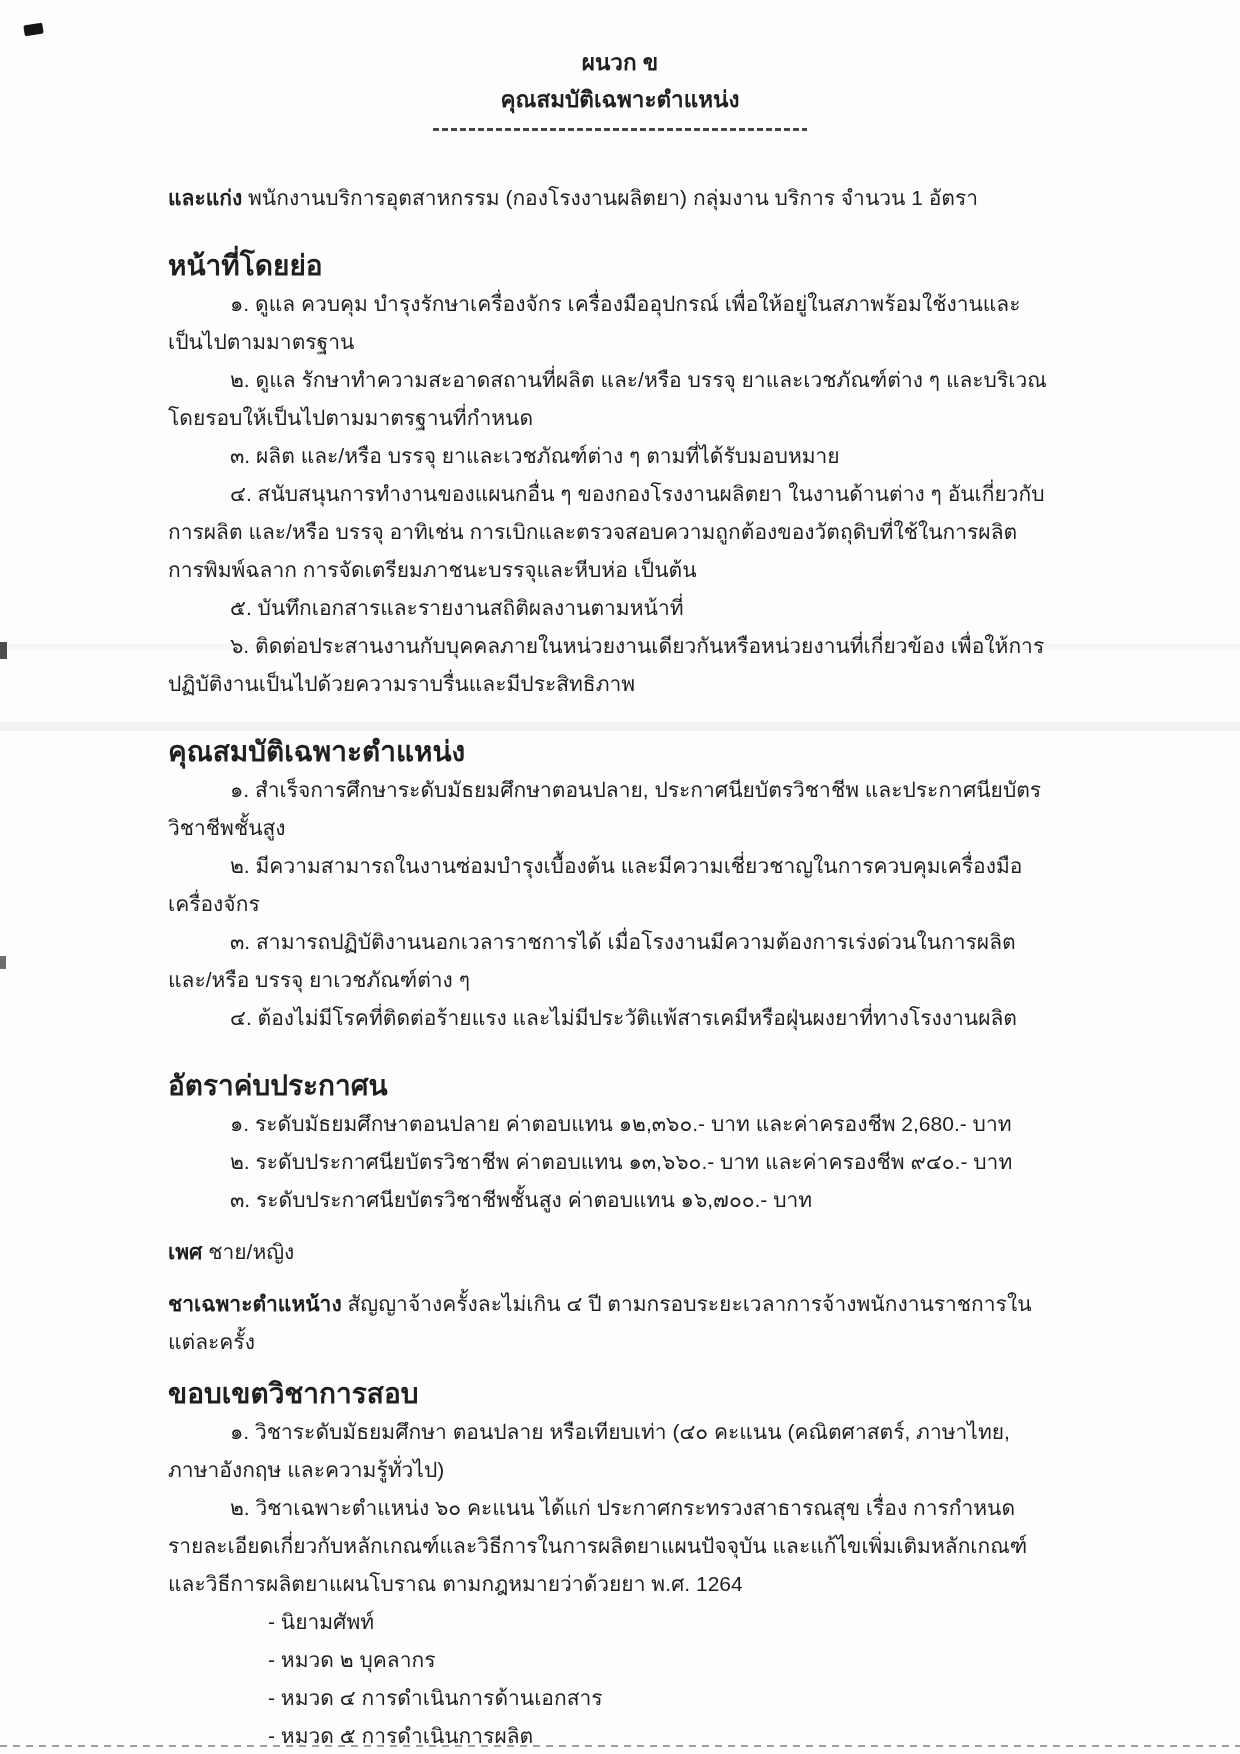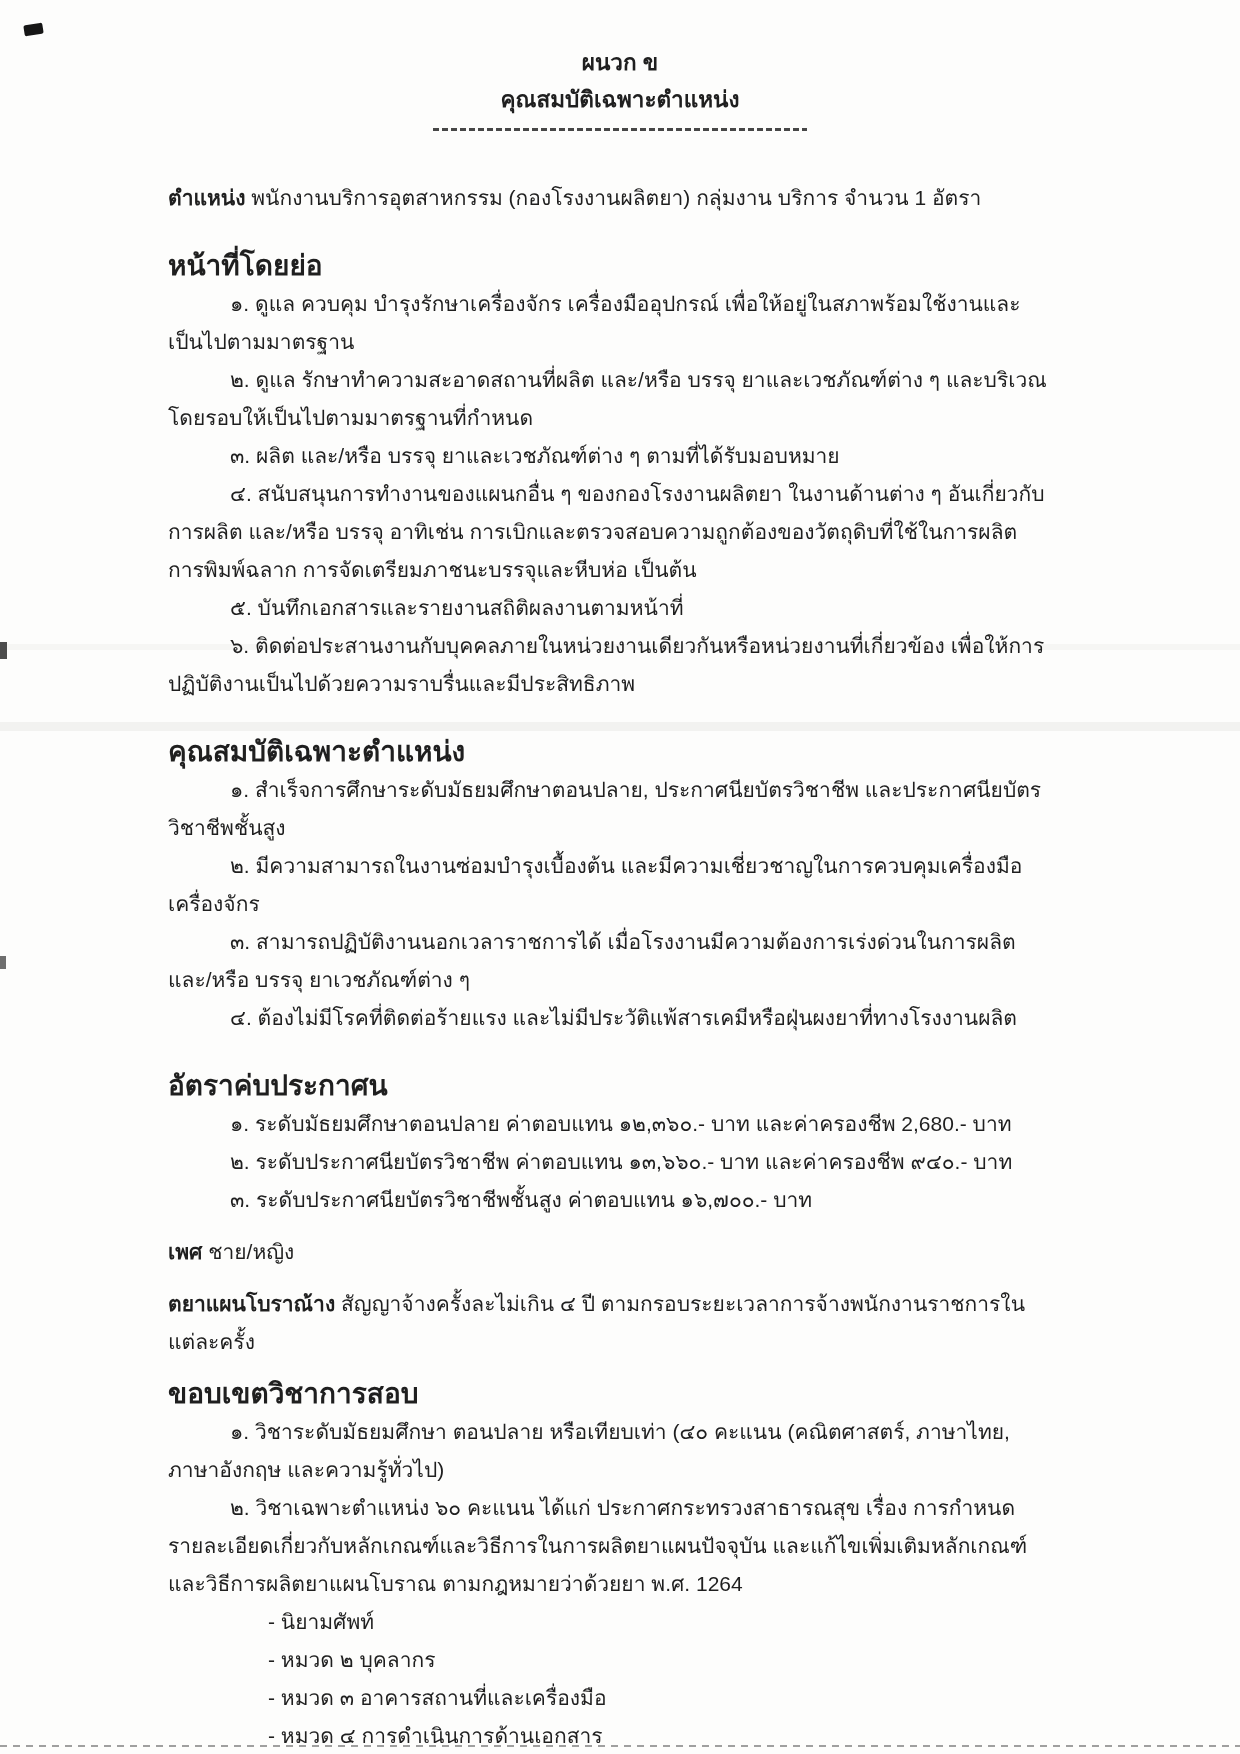--- a/index.html
+++ b/index.html
@@ -56,21 +56,21 @@
   <div class="mark-left-b"></div>
 
   <div class="header">
     <div class="h-line">ผนวก ข</div>
     <div class="h-line">คุณสมบัติเฉพาะตำแหน่ง</div>
     <div class="rule"></div>
   </div>
 
   <div class="content">
 
-    <p><span class="b">ตำแหน่ง</span><span> พนักงานบริการอุตสาหกรรม (กองโรงงานผลิตยา) กลุ่มงาน บริการ จำนวน 1 อัตรา</span></p>
+    <p><span class="b">และแก่ง</span><span> พนักงานบริการอุตสาหกรรม (กองโรงงานผลิตยา) กลุ่มงาน บริการ จำนวน 1 อัตรา</span></p>
 
     <h3>หน้าที่โดยย่อ</h3>
     <p class="indent1">๑. ดูแล ควบคุม บำรุงรักษาเครื่องจักร เครื่องมืออุปกรณ์ เพื่อให้อยู่ในสภาพร้อมใช้งานและเป็นไปตามมาตรฐาน</p>
     <p class="indent1">๒. ดูแล รักษาทำความสะอาดสถานที่ผลิต และ/หรือ บรรจุ ยาและเวชภัณฑ์ต่าง ๆ และบริเวณโดยรอบให้เป็นไปตามมาตรฐานที่กำหนด</p>
     <p class="indent1">๓. ผลิต และ/หรือ บรรจุ ยาและเวชภัณฑ์ต่าง ๆ ตามที่ได้รับมอบหมาย</p>
     <p class="indent1">๔. สนับสนุนการทำงานของแผนกอื่น ๆ ของกองโรงงานผลิตยา ในงานด้านต่าง ๆ อันเกี่ยวกับการผลิต และ/หรือ บรรจุ อาทิเช่น การเบิกและตรวจสอบความถูกต้องของวัตถุดิบที่ใช้ในการผลิต การพิมพ์ฉลาก การจัดเตรียมภาชนะบรรจุและหีบห่อ เป็นต้น</p>
     <p class="indent1">๕. บันทึกเอกสารและรายงานสถิติผลงานตามหน้าที่</p>
     <p class="indent1">๖. ติดต่อประสานงานกับบุคคลภายในหน่วยงานเดียวกันหรือหน่วยงานที่เกี่ยวข้อง เพื่อให้การปฏิบัติงานเป็นไปด้วยความราบรื่นและมีประสิทธิภาพ</p>
 
     <h3>คุณสมบัติเฉพาะตำแหน่ง</h3>
@@ -79,27 +79,26 @@
     <p class="indent1">๓. สามารถปฏิบัติงานนอกเวลาราชการได้ เมื่อโรงงานมีความต้องการเร่งด่วนในการผลิต และ/หรือ บรรจุ ยาเวชภัณฑ์ต่าง ๆ</p>
     <p class="indent1">๔. ต้องไม่มีโรคที่ติดต่อร้ายแรง และไม่มีประวัติแพ้สารเคมีหรือฝุ่นผงยาที่ทางโรงงานผลิต</p>
 
     <h3>อัตราค่บประกาศน</h3>
     <p class="indent1">๑. ระดับมัธยมศึกษาตอนปลาย ค่าตอบแทน ๑๒,๓๖๐.- บาท และค่าครองชีพ 2,680.- บาท</p>
     <p class="indent1">๒. ระดับประกาศนียบัตรวิชาชีพ ค่าตอบแทน ๑๓,๖๖๐.- บาท และค่าครองชีพ ๙๔๐.- บาท</p>
     <p class="indent1">๓. ระดับประกาศนียบัตรวิชาชีพชั้นสูง ค่าตอบแทน ๑๖,๗๐๐.- บาท</p>
 
     <p class="sp"><span class="b">เพศ</span><span> ชาย/หญิง</span></p>
 
-    <p class="sp"><span class="b">ตยาแผนโบราณ้าง</span><span> สัญญาจ้างครั้งละไม่เกิน ๔ ปี ตามกรอบระยะเวลาการจ้างพนักงานราชการในแต่ละครั้ง</span></p>
+    <p class="sp"><span class="b">ชาเฉพาะตำแหน้าง</span><span> สัญญาจ้างครั้งละไม่เกิน ๔ ปี ตามกรอบระยะเวลาการจ้างพนักงานราชการในแต่ละครั้ง</span></p>
 
     <h3 class="sp">ขอบเขตวิชาการสอบ</h3>
     <p class="indent1">๑. วิชาระดับมัธยมศึกษา ตอนปลาย หรือเทียบเท่า (๔๐ คะแนน (คณิตศาสตร์, ภาษาไทย, ภาษาอังกฤษ และความรู้ทั่วไป)</p>
     <p class="indent1">๒. วิชาเฉพาะตำแหน่ง ๖๐ คะแนน ได้แก่ ประกาศกระทรวงสาธารณสุข เรื่อง การกำหนดรายละเอียดเกี่ยวกับหลักเกณฑ์และวิธีการในการผลิตยาแผนปัจจุบัน และแก้ไขเพิ่มเติมหลักเกณฑ์และวิธีการผลิตยาแผนโบราณ ตามกฎหมายว่าด้วยยา พ.ศ. 1264</p>
     <p class="indent3">- นิยามศัพท์</p>
     <p class="indent3">- หมวด ๒ บุคลากร</p>
-    <p class="indent3">- หมวด ๓ อาคารสถานที่และเครื่องมือ</p>
     <p class="indent3">- หมวด ๔ การดำเนินการด้านเอกสาร</p>
     <p class="indent3">- หมวด ๕ การดำเนินการผลิต</p>
 
   </div>
 
   <div class="bottom-edge"></div>
 </div>
 
 </body></html>

